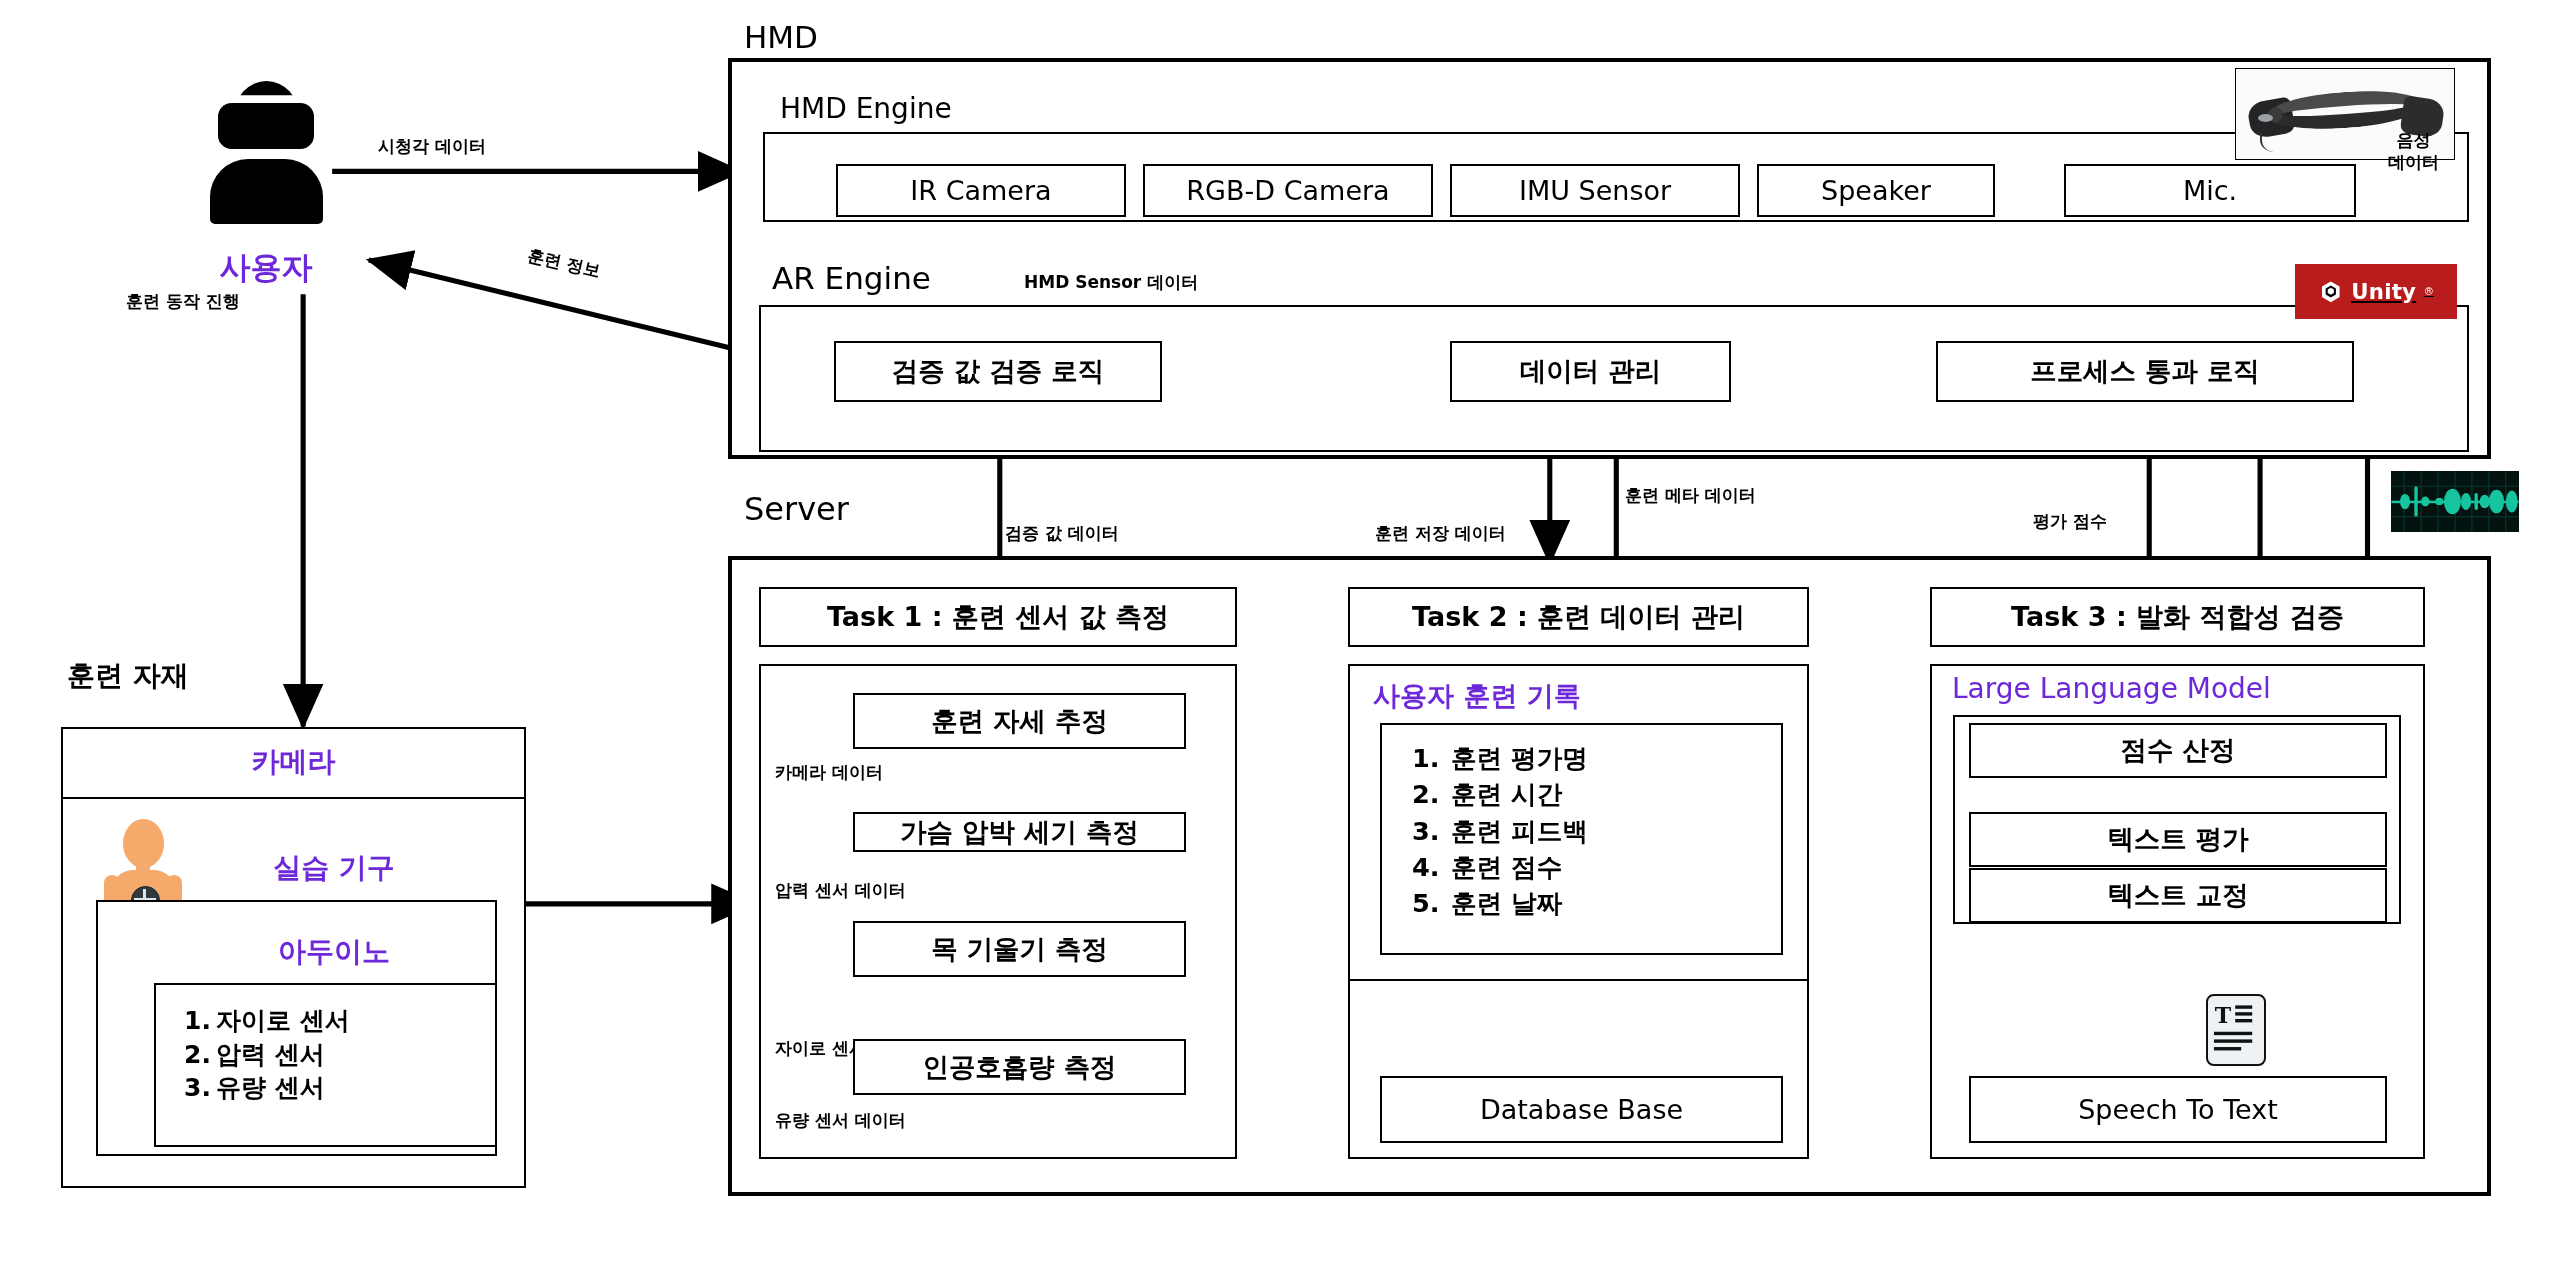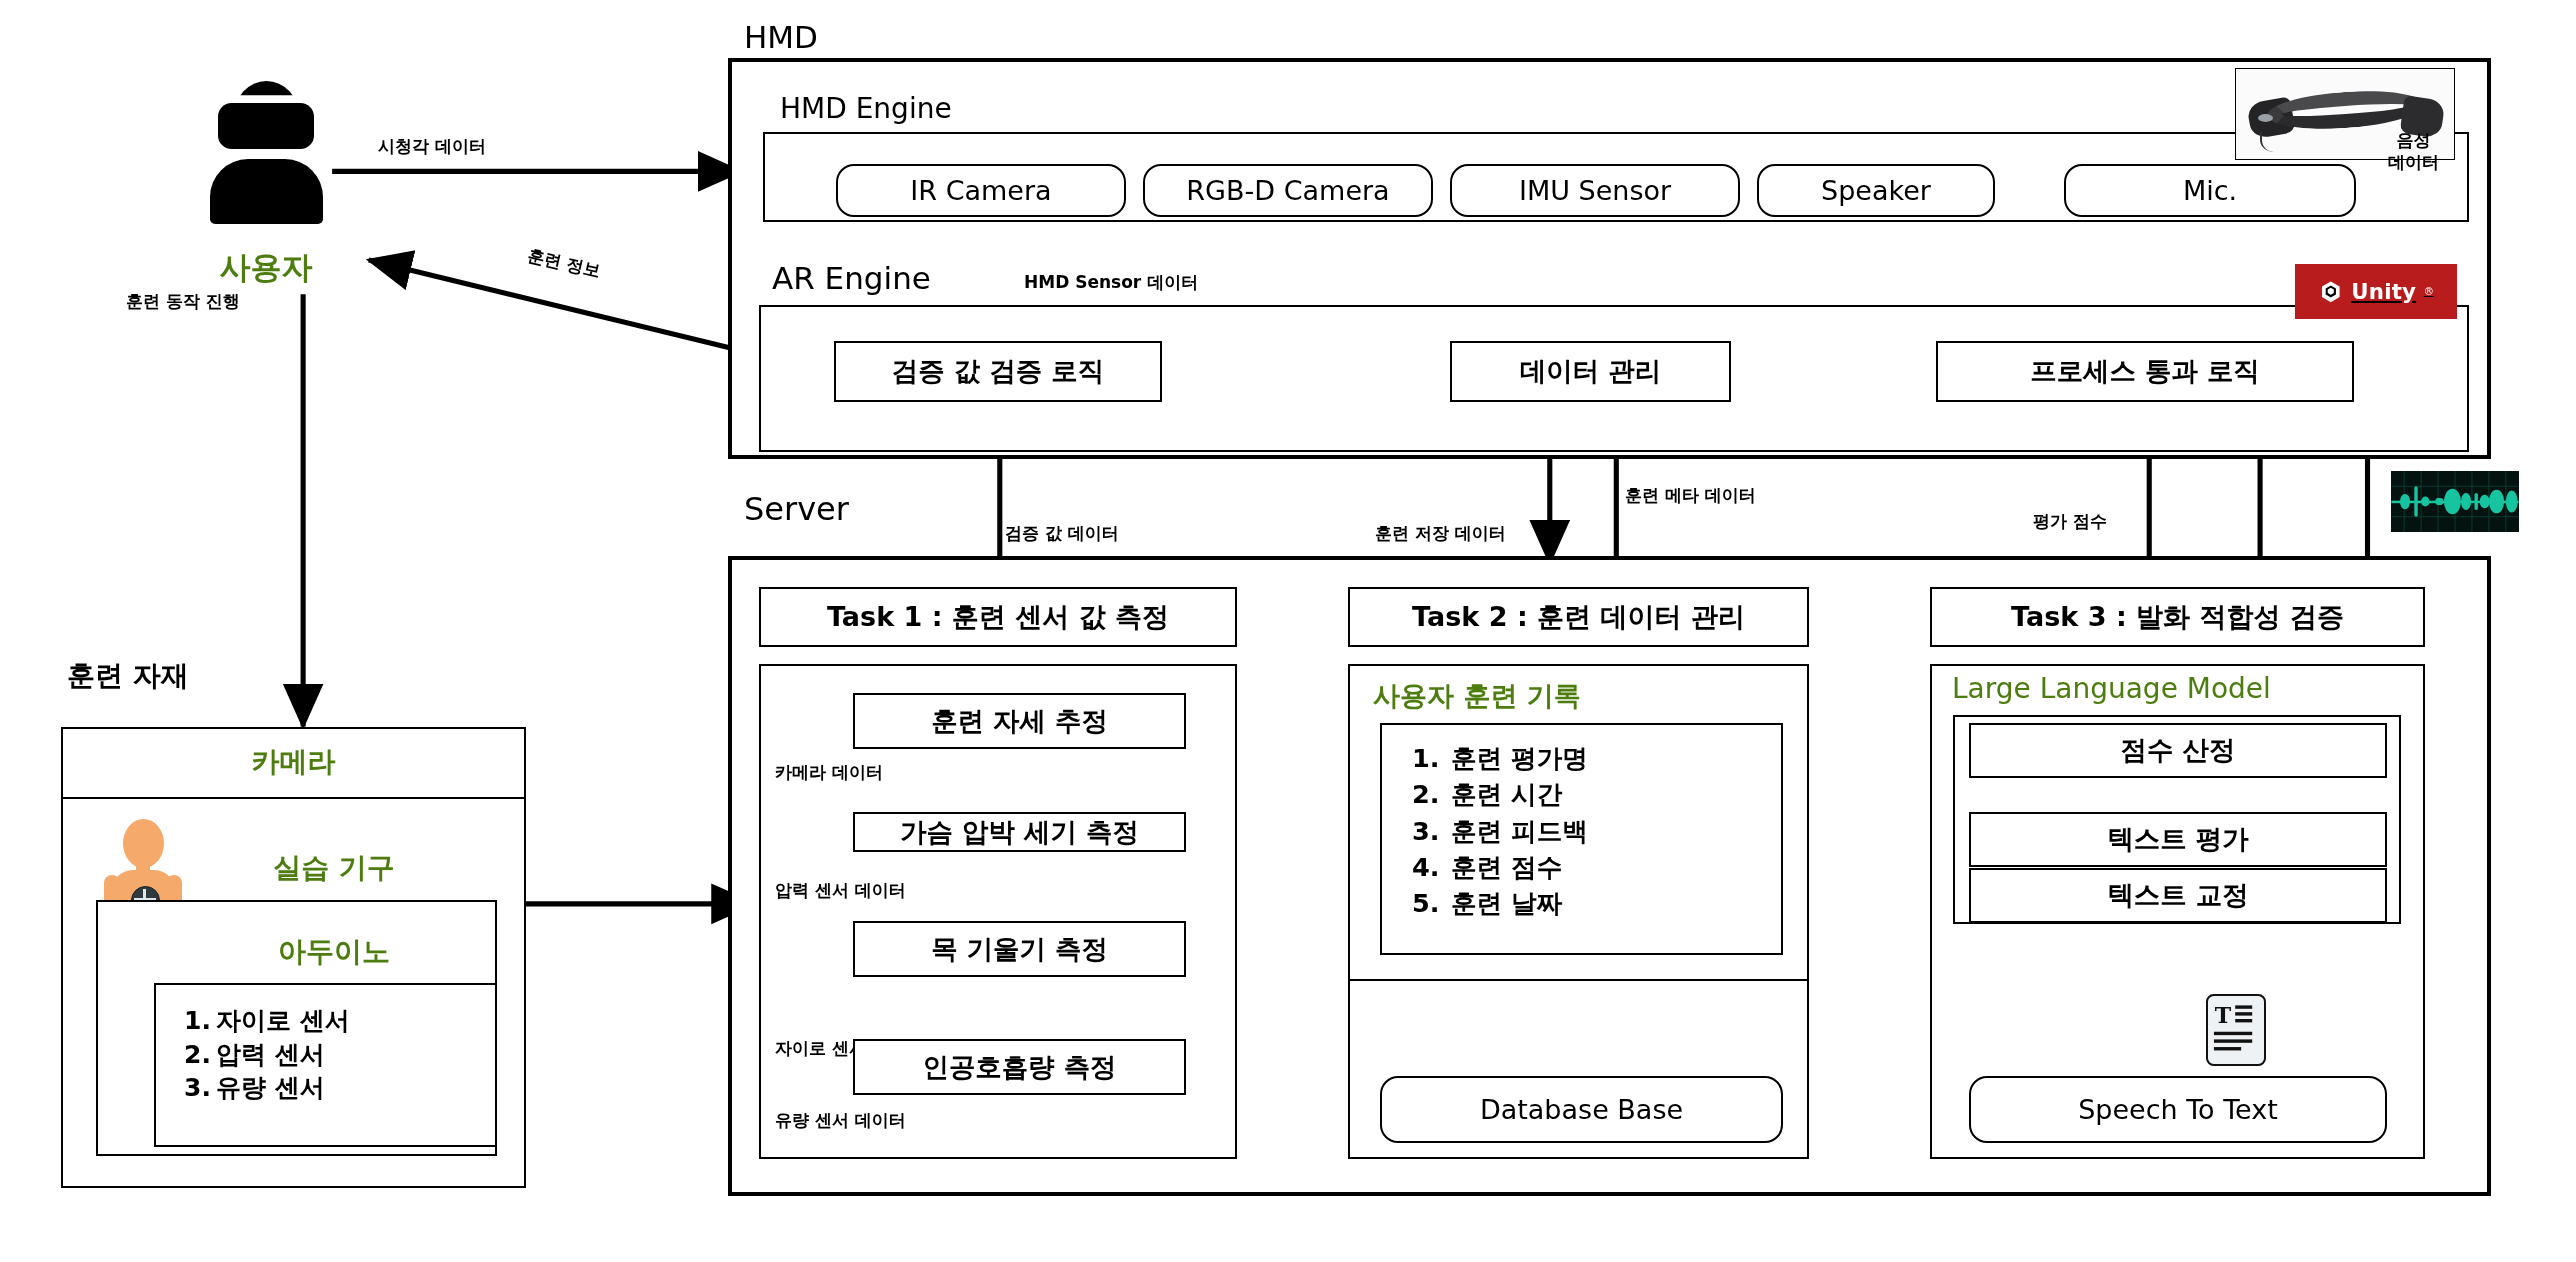--- a/index.html
+++ b/index.html
@@ -3,28 +3,28 @@
 <meta charset="utf-8">
 <style>
   html,body{margin:0;padding:0;background:#fff;}
   body{font-family:"DejaVu Sans","Liberation Sans",sans-serif;}
   #stage{position:relative;width:2576px;height:1262px;background:#fff;overflow:hidden;}
 
   
   .box{position:absolute;border:2.6px solid #000;background:#fff;box-sizing:border-box;}
   .box.thin{border-width:2.6px;}
   .box.thick{border-width:4.3px;}
-  .lbl{position:absolute;color:#4d7c0f;white-space:nowrap;}
+  .lbl{position:absolute;color:#6d28d9;white-space:nowrap;}
   .ctr{display:flex;align-items:center;justify-content:center;text-align:center;}
   .grouptitle{position:absolute;font-size:29px;font-weight:400;color:#000;white-space:nowrap;}
   .smalllbl{position:absolute;font-size:17px;font-weight:700;color:#000;white-space:nowrap;}
   .nodebox{position:absolute;border:2.6px solid #000;background:#fff;box-sizing:border-box;
            display:flex;align-items:center;justify-content:center;text-align:center;
            font-size:26.4px;font-weight:700;color:#000;}
-  .nodebox.en{font-weight:400;font-size:27px;border-radius:18px;}
+  .nodebox.en{font-weight:400;font-size:27px;}
 
   
   #wires{position:absolute;left:0;top:0;width:2576px;height:1262px;pointer-events:none;}
 
   
   .avatar{position:absolute;}
   .av-head{position:absolute;left:31px;top:0;width:65px;height:70px;background:#000;border-radius:50% 50% 45% 45%;}
   .av-visor{position:absolute;left:15.4px;top:22px;width:96px;height:46px;background:#000;border-radius:13.6px;
             box-shadow:0 -7.7px 0 0 #fff, 0 7.7px 0 0 #fff;}
   .av-body{position:absolute;left:6.8px;top:78px;width:113px;height:65px;background:#000;

